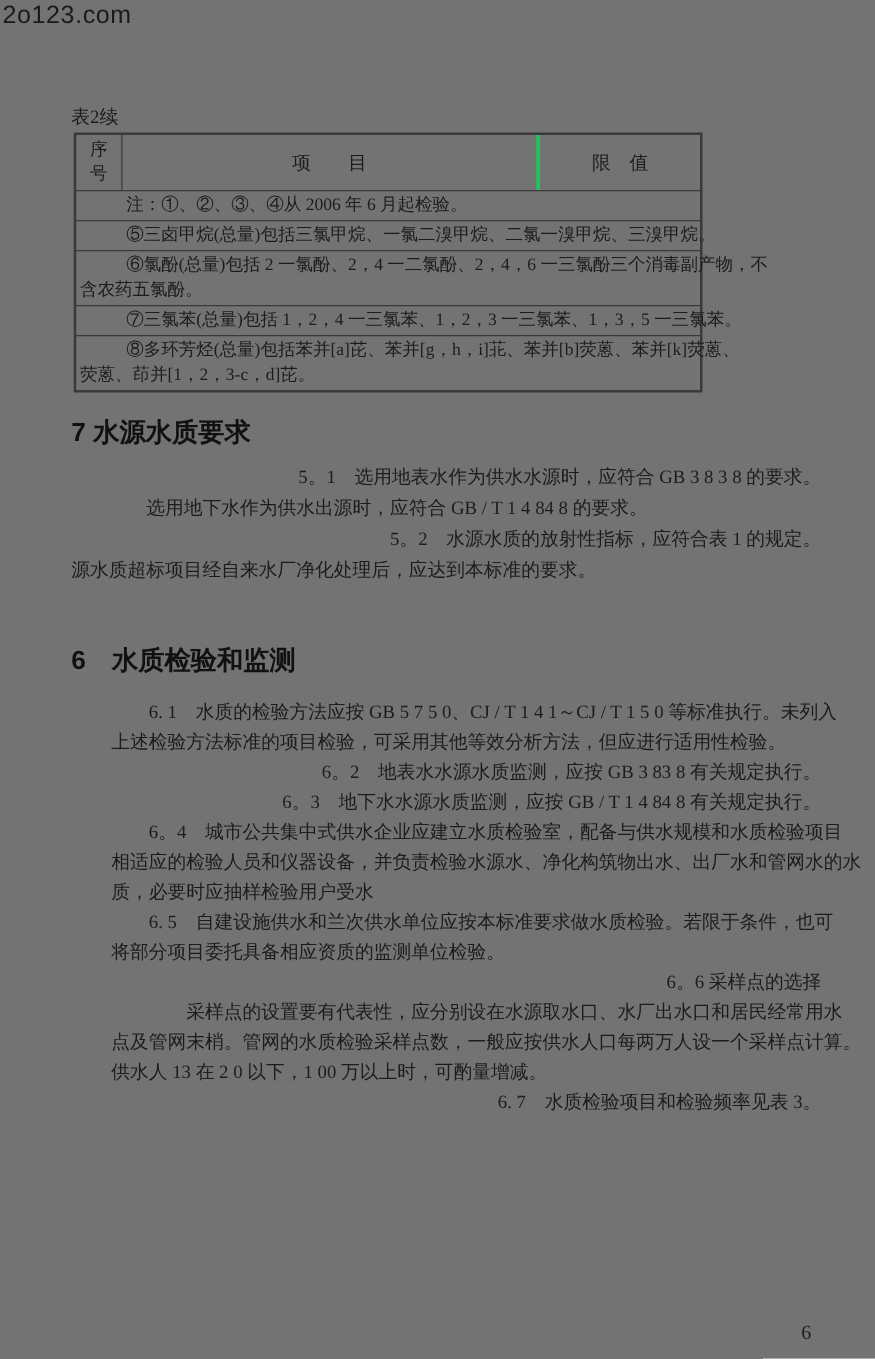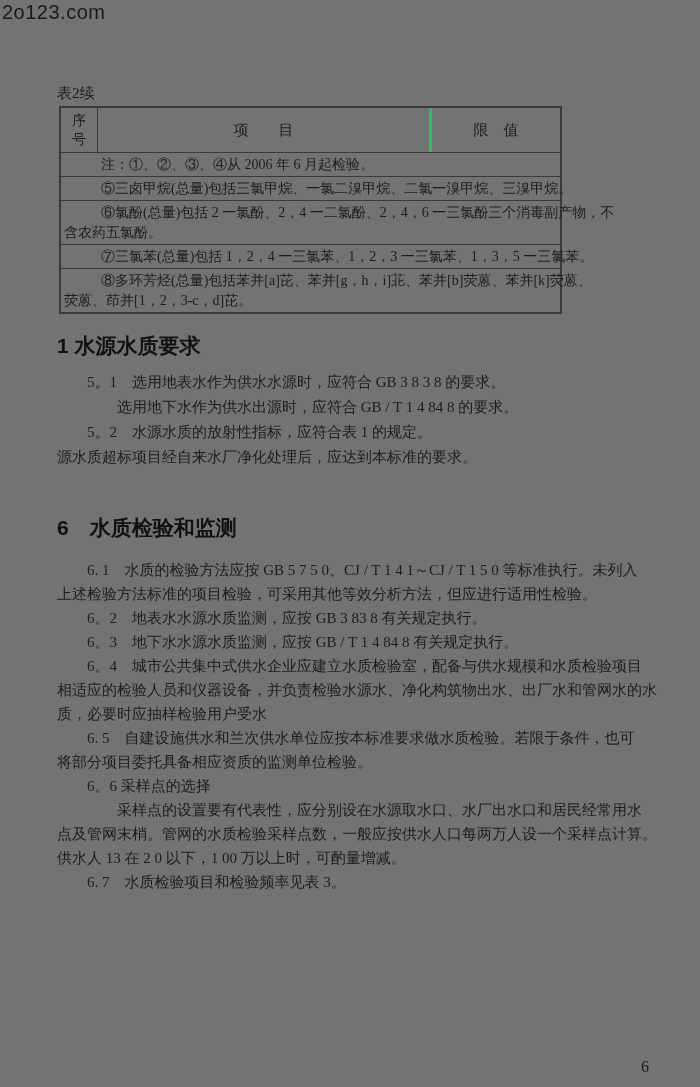--- a/index.html
+++ b/index.html
@@ -40,23 +40,23 @@
     font-weight:bold;font-size:21px;color:#111;
     white-space:nowrap;
   }
   #h5{top:332px;}
   #h6{top:514px;}
   
   .bodyblock{position:absolute;left:57px;width:600px;font-size:15px;}
   #sec5{top:370px;}
   #sec6{top:558px;}
   #sec5 .tline{height:25px;line-height:25px;}
-  #sec6 .tline{height:24px;line-height:24px;}
+  #sec6 .tline{height:24px;line-height:24px;margin-left:32px;}
   .tline{white-space:nowrap;}
-  .tline.ind2{padding-left:30px;}
+  .tline.ind2{padding-left:30px;text-align:right;}
   .tline.ind4{padding-left:60px;}
   .tline.ind0{padding-left:0;}
   .pageno{position:absolute;left:641px;top:1058px;font-size:16px;}
 </style>
 </head>
 <body>
 
 <div id="page">
 
   <div class="watermark">2o123.com</div>
@@ -85,21 +85,21 @@
     </div>
     <div class="note-row">
       <div class="nline ind2">⑦三氯苯(总量)包括 1，2，4 一三氯苯、1，2，3 一三氯苯、1，3，5 一三氯苯。</div>
     </div>
     <div class="note-row">
       <div class="nline ind2">⑧多环芳烃(总量)包括苯并[a]芘、苯并[g，h，i]苝、苯并[b]荧蒽、苯并[k]荧蒽、</div>
       <div class="nline ind0">荧蒽、茚并[1，2，3-c，d]芘。</div>
     </div>
   </div>
 
-  <div id="h5" class="sec-heading">1 水源水质要求</div>
+  <div id="h5" class="sec-heading">7 水源水质要求</div>
 
   <div id="sec5" class="bodyblock">
     <div class="tline ind2">5。1　选用地表水作为供水水源时，应符合 GB 3 8 3 8 的要求。</div>
     <div class="tline ind4">选用地下水作为供水出源时，应符合 GB / T 1 4 84 8 的要求。</div>
     <div class="tline ind2">5。2　水源水质的放射性指标，应符合表 1 的规定。</div>
     <div class="tline ind0">源水质超标项目经自来水厂净化处理后，应达到本标准的要求。</div>
   </div>
 
   <div id="h6" class="sec-heading">6　水质检验和监测</div>
 

